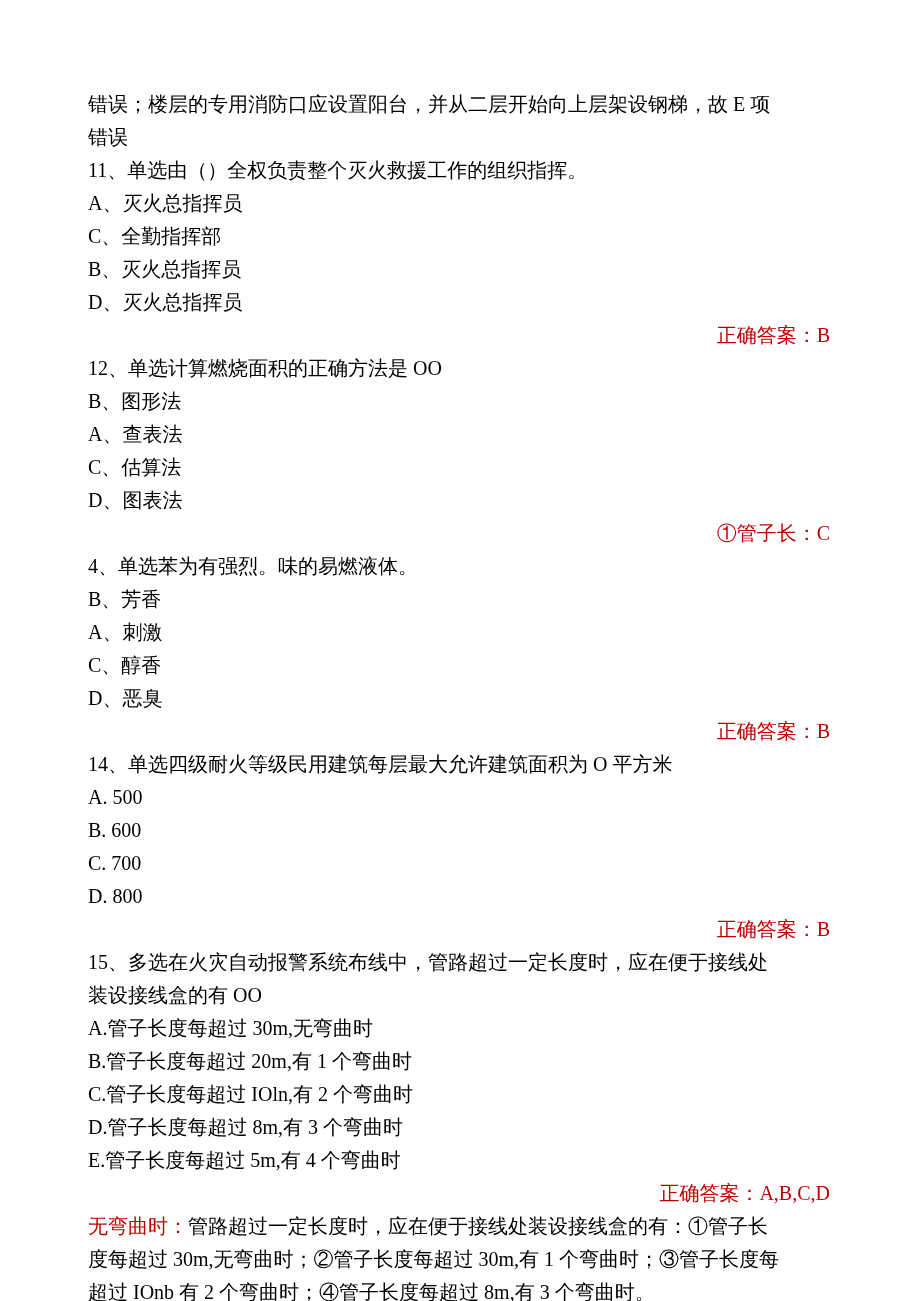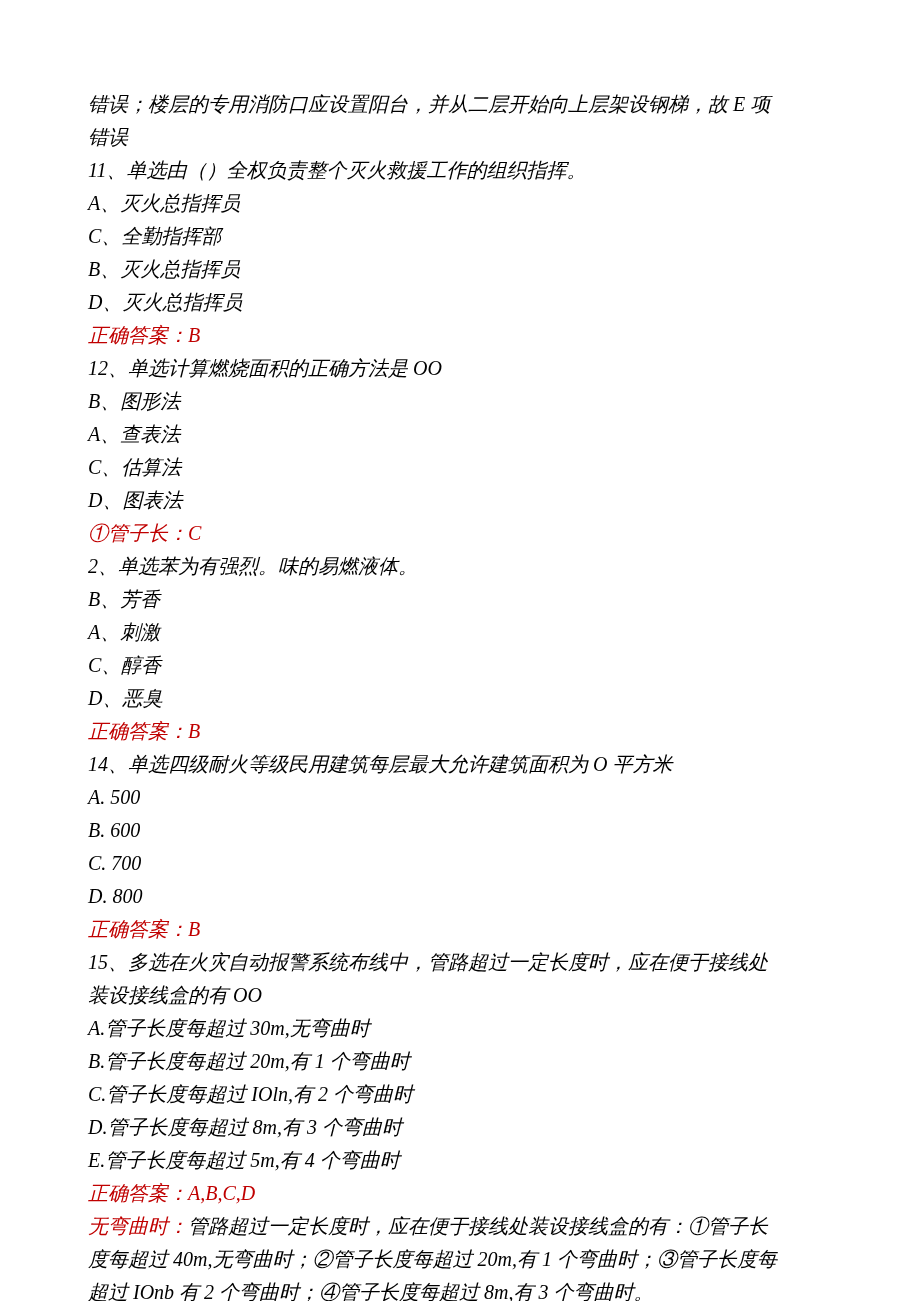--- a/index.html
+++ b/index.html
@@ -12,24 +12,24 @@
     line-height: 1.65;
   }
   .page {
     width: 920px;
     min-height: 1301px;
     padding: 88px 90px 40px 88px;
     box-sizing: border-box;
   }
   .line {
     display: block;
-    font-style: italic;
   }
   .red {
     color: #c00000;
+    text-align: right;
   }
 </style>
 </head>
 <body>
 
 <div class="page">
 
   <span class="line">错误；楼层的专用消防口应设置阳台，并从二层开始向上层架设钢梯，故 E 项</span>
   <span class="line">错误</span>
 
@@ -40,21 +40,21 @@
   <span class="line">D、灭火总指挥员</span>
   <span class="line red">正确答案：B</span>
 
   <span class="line">12、单选计算燃烧面积的正确方法是 OO</span>
   <span class="line">B、图形法</span>
   <span class="line">A、查表法</span>
   <span class="line">C、估算法</span>
   <span class="line">D、图表法</span>
   <span class="line red">①管子长：C</span>
 
-  <span class="line">2、单选苯为有强烈。味的易燃液体。</span>
+  <span class="line">4、单选苯为有强烈。味的易燃液体。</span>
   <span class="line">B、芳香</span>
   <span class="line">A、刺激</span>
   <span class="line">C、醇香</span>
   <span class="line">D、恶臭</span>
   <span class="line red">正确答案：B</span>
 
   <span class="line">14、单选四级耐火等级民用建筑每层最大允许建筑面积为 O 平方米</span>
   <span class="line">A. 500</span>
   <span class="line">B. 600</span>
   <span class="line">C. 700</span>
@@ -63,16 +63,16 @@
 
   <span class="line">15、多选在火灾自动报警系统布线中，管路超过一定长度时，应在便于接线处</span>
   <span class="line">装设接线盒的有 OO</span>
   <span class="line">A.管子长度每超过 30m,无弯曲时</span>
   <span class="line">B.管子长度每超过 20m,有 1 个弯曲时</span>
   <span class="line">C.管子长度每超过 IOln,有 2 个弯曲时</span>
   <span class="line">D.管子长度每超过 8m,有 3 个弯曲时</span>
   <span class="line">E.管子长度每超过 5m,有 4 个弯曲时</span>
   <span class="line red">正确答案：A,B,C,D</span>
   <span class="line"><span class="red">无弯曲时：</span><span>管路超过一定长度时，应在便于接线处装设接线盒的有：①管子长</span></span>
-  <span class="line">度每超过 40m,无弯曲时；②管子长度每超过 20m,有 1 个弯曲时；③管子长度每</span>
+  <span class="line">度每超过 30m,无弯曲时；②管子长度每超过 30m,有 1 个弯曲时；③管子长度每</span>
   <span class="line">超过 IOnb 有 2 个弯曲时；④管子长度每超过 8m,有 3 个弯曲时。</span>
 
 </div>
 
 </body></html>

